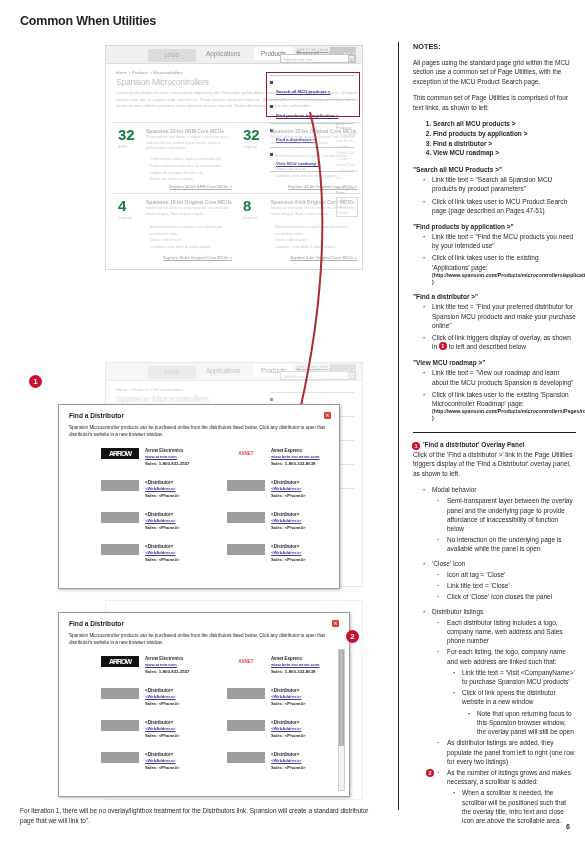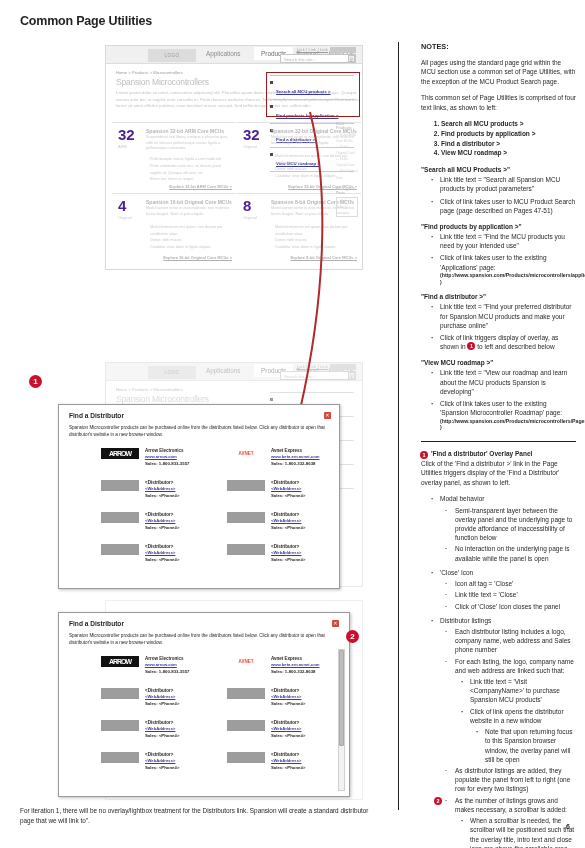--- a/index.html
+++ b/index.html
@@ -18,21 +18,21 @@
     position:absolute; left:20px; top:14px;
     font-size:12.5px; font-weight:bold; letter-spacing:-0.2px;
   }
 
   
   .left-col{ position:absolute; left:0; top:0; width:392px; height:792px; }
 
   
   .notes-col{
     position:absolute; left:398px; top:42px; width:178px; height:768px;
-    border-left:1.5px solid #231f20; padding-left:22px;
+    border-left:1.5px solid #231f20; padding-left:14px;
   }
   .notes-h{ font-size:7.3px; font-weight:bold; margin:0 0 7px 0; }
   .notes-p{ font-size:6.5px; line-height:1.45; margin:0 0 7px 0; }
   .notes-sub{ font-size:6.5px; font-weight:bold; margin:7px 0 2px 0; }
   ol.nlist{ margin:2px 0 8px 0; padding-left:20px; font-size:6.5px; line-height:1.5; font-weight:bold;}
   ol.nlist li{ margin-bottom:0px; }
   ul.bl{ list-style:none; margin:0 0 0 0; padding-left:8px; font-size:6.5px; line-height:1.42;}
   ul.bl > li{ position:relative; padding-left:11px; margin-bottom:3px;}
   ul.bl > li:before{ content:"·"; position:absolute; left:2px; top:-1px; font-weight:bold; font-size:8px;}
   ul.bl2{ list-style:none; margin:2px 0 0 0; padding-left:4px; font-size:6.5px; line-height:1.42;}
@@ -74,21 +74,21 @@
   
   .putil{ position:absolute; width:84px; }
   .putil .pu-row{ border-bottom:1px solid #c9c9c9; padding:2.5px 0 2.5px 6px; position:relative; }
   .putil .pu-row:first-child{ border-top:1px solid #c9c9c9; }
   .putil .pu-row:before{ content:""; position:absolute; left:0; top:4.5px; width:3px; height:3px; background:#4a4a4a;}
   .putil a{ font-size:4.3px; color:#3a3a9a; text-decoration:underline; font-weight:bold; }
   .hl-box{ position:absolute; border:1.6px solid #9e1b1b; }
 
   
   .pcard{ position:absolute; border-top:1px solid #e2e2e2; }
-  .pnum{ position:absolute; left:6px; top:5px; font-size:15px; font-weight:bold; color:#4c1d95; line-height:.95;}
+  .pnum{ position:absolute; left:6px; top:5px; font-size:15px; font-weight:bold; color:#15803d; line-height:.95;}
   .psub{ position:absolute; left:6px; font-size:4px; color:#c9c9c9; }
   .ptitle{ position:absolute; font-size:5px; font-weight:bold; color:#b5b5b5;}
   .pbody{ position:absolute; font-size:3.8px; color:#c9c9c9; line-height:1.5;}
   .pbul{ position:absolute; font-size:3.8px; color:#c9c9c9; line-height:1.8;}
   .plink{ position:absolute; font-size:4px; color:#b0b0b0; text-decoration:underline; font-weight:bold;}
   .rightrail{ position:absolute; right:4px; width:22px; }
   .rr-title{ font-size:3.6px; color:#c5c5c5; font-weight:bold; margin-bottom:2px;}
   .rr-item{ font-size:3.2px; color:#cfcfcf; line-height:1.9; }
   .rr-item:before{ content:"☐ "; }
 
@@ -120,21 +120,21 @@
   }
 
   .footnote{ position:absolute; left:20px; top:806px; width:362px; font-size:6.4px; line-height:1.5;}
   .pagenum{ position:absolute; right:15px; bottom:18px; font-size:7px; font-weight:bold;}
 
   svg.arrowcurve{ position:absolute; left:0; top:0; pointer-events:none; }
 </style>
 </head>
 <body>
 
-<div class="page-title">Common Page Utilities</div>
+<div class="page-title">Common When Utilities</div>
 
 <div class="left-col">
 
   <div class="mock" style="left:105px; top:45px; width:258px; height:225px;">
     <div class="navbar">
       <div class="logo-box">LOGO</div>
       <div class="navitem" style="left:100px;">Applications</div>
       <div class="navitem active" style="left:148px;">Products</div>
       <div class="navitem" style="left:190px;">Support</div>
       <div class="navitem" style="left:222px;">About Us</div>

